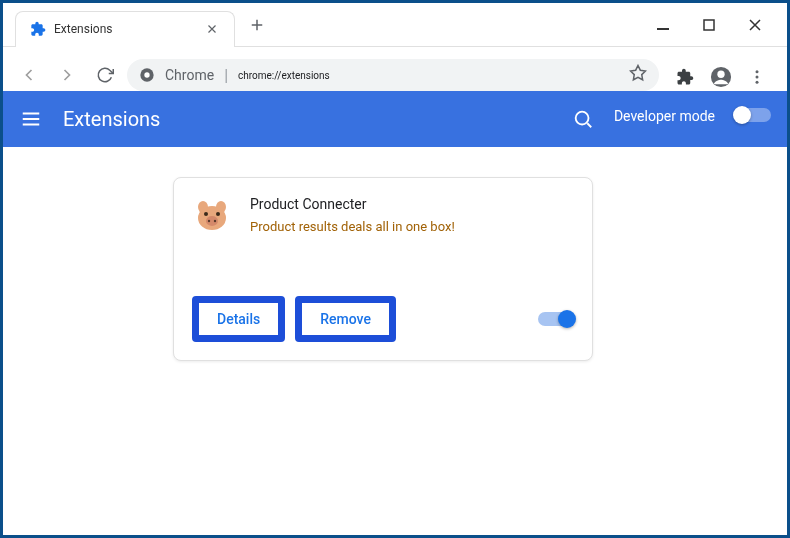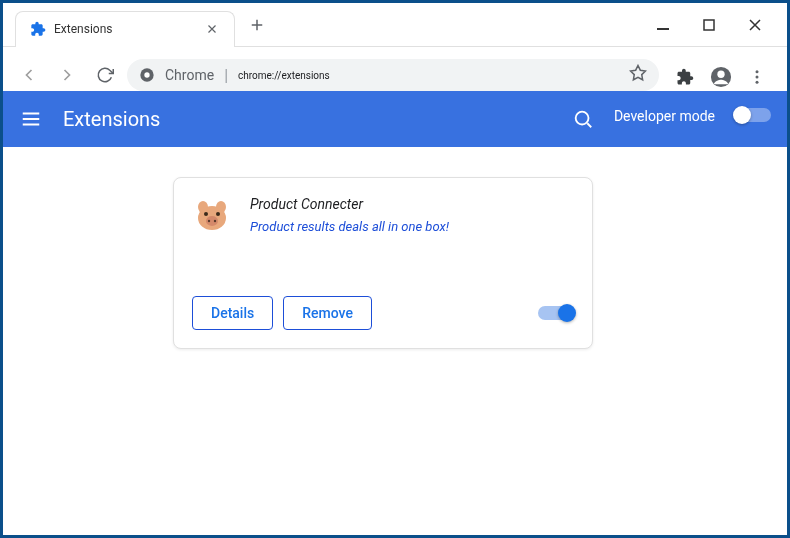--- a/index.html
+++ b/index.html
@@ -30,27 +30,27 @@
     .menu-btn { width: 24px; height: 24px; display: flex; align-items: center; justify-content: center; cursor: pointer; }
     .ext-title { font-size: 20px; font-weight: 400; }
     .ext-right { margin-left: auto; display: flex; gap: 20px; }
     .search-btn { display: flex; align-items: center; cursor: pointer; }
     .devmode-label { font-size: 14px; }
     .toggle { width: 36px; height: 14px; background: rgba(255,255,255,0.35); border-radius: 7px; position: relative; cursor: pointer; }
     .toggle-knob { width: 18px; height: 18px; background: #fff; border-radius: 50%; position: absolute; left: -2px; top: -2px; box-shadow: 0 1px 3px rgba(0,0,0,0.3); }
     
     .content { background: #fff; padding: 30px 0 0 0; display: flex; justify-content: flex-start; }
     .card { width: 420px; margin-left: 170px; background: #fff; border: 1px solid #e0e0e0; border-radius: 8px; box-shadow: 0 1px 3px rgba(0,0,0,0.08); padding: 18px 18px; }
-    .card-top { display: flex; gap: 18px; font-style: italic; }
+    .card-top { display: flex; gap: 18px; }
     .ext-avatar { width: 40px; height: 40px; flex-shrink: 0; }
     .ext-info { flex: 1; }
     .ext-name { font-size: 14px; color: #202124; font-weight: 400; margin-bottom: 6px; }
-    .ext-desc { font-size: 13px; color: #1d4ed8; line-height: 1.4; }
+    .ext-desc { font-size: 13px; color: #a16207; line-height: 1.4; }
     .card-bottom { display: flex; align-items: center; margin-top: 60px; gap: 10px; }
-    .card-btn { padding: 8px 18px; border: 1px solid #1d4ed8; border-radius: 4px; color: #1a73e8; font-size: 14px; background: #fff; cursor: pointer; font-weight: 500; }
+    .card-btn { padding: 8px 18px; border: 7px solid #1d4ed8; border-radius: 4px; color: #1a73e8; font-size: 14px; background: #fff; cursor: pointer; font-weight: 500; }
     .card-toggle { margin-left: auto; width: 36px; height: 14px; background: #a7c4f2; border-radius: 7px; position: relative; cursor: pointer; }
     .card-toggle-knob { width: 18px; height: 18px; background: #1a73e8; border-radius: 50%; position: absolute; right: -2px; top: -2px; box-shadow: 0 1px 3px rgba(0,0,0,0.3); }
   </style>
 </head>
 <body>
 
 <div class="titlebar">
   <div class="tab">
     <span class="tab-icon">
       <svg viewBox="0 0 24 24" width="16" height="16" fill="#1a73e8">

